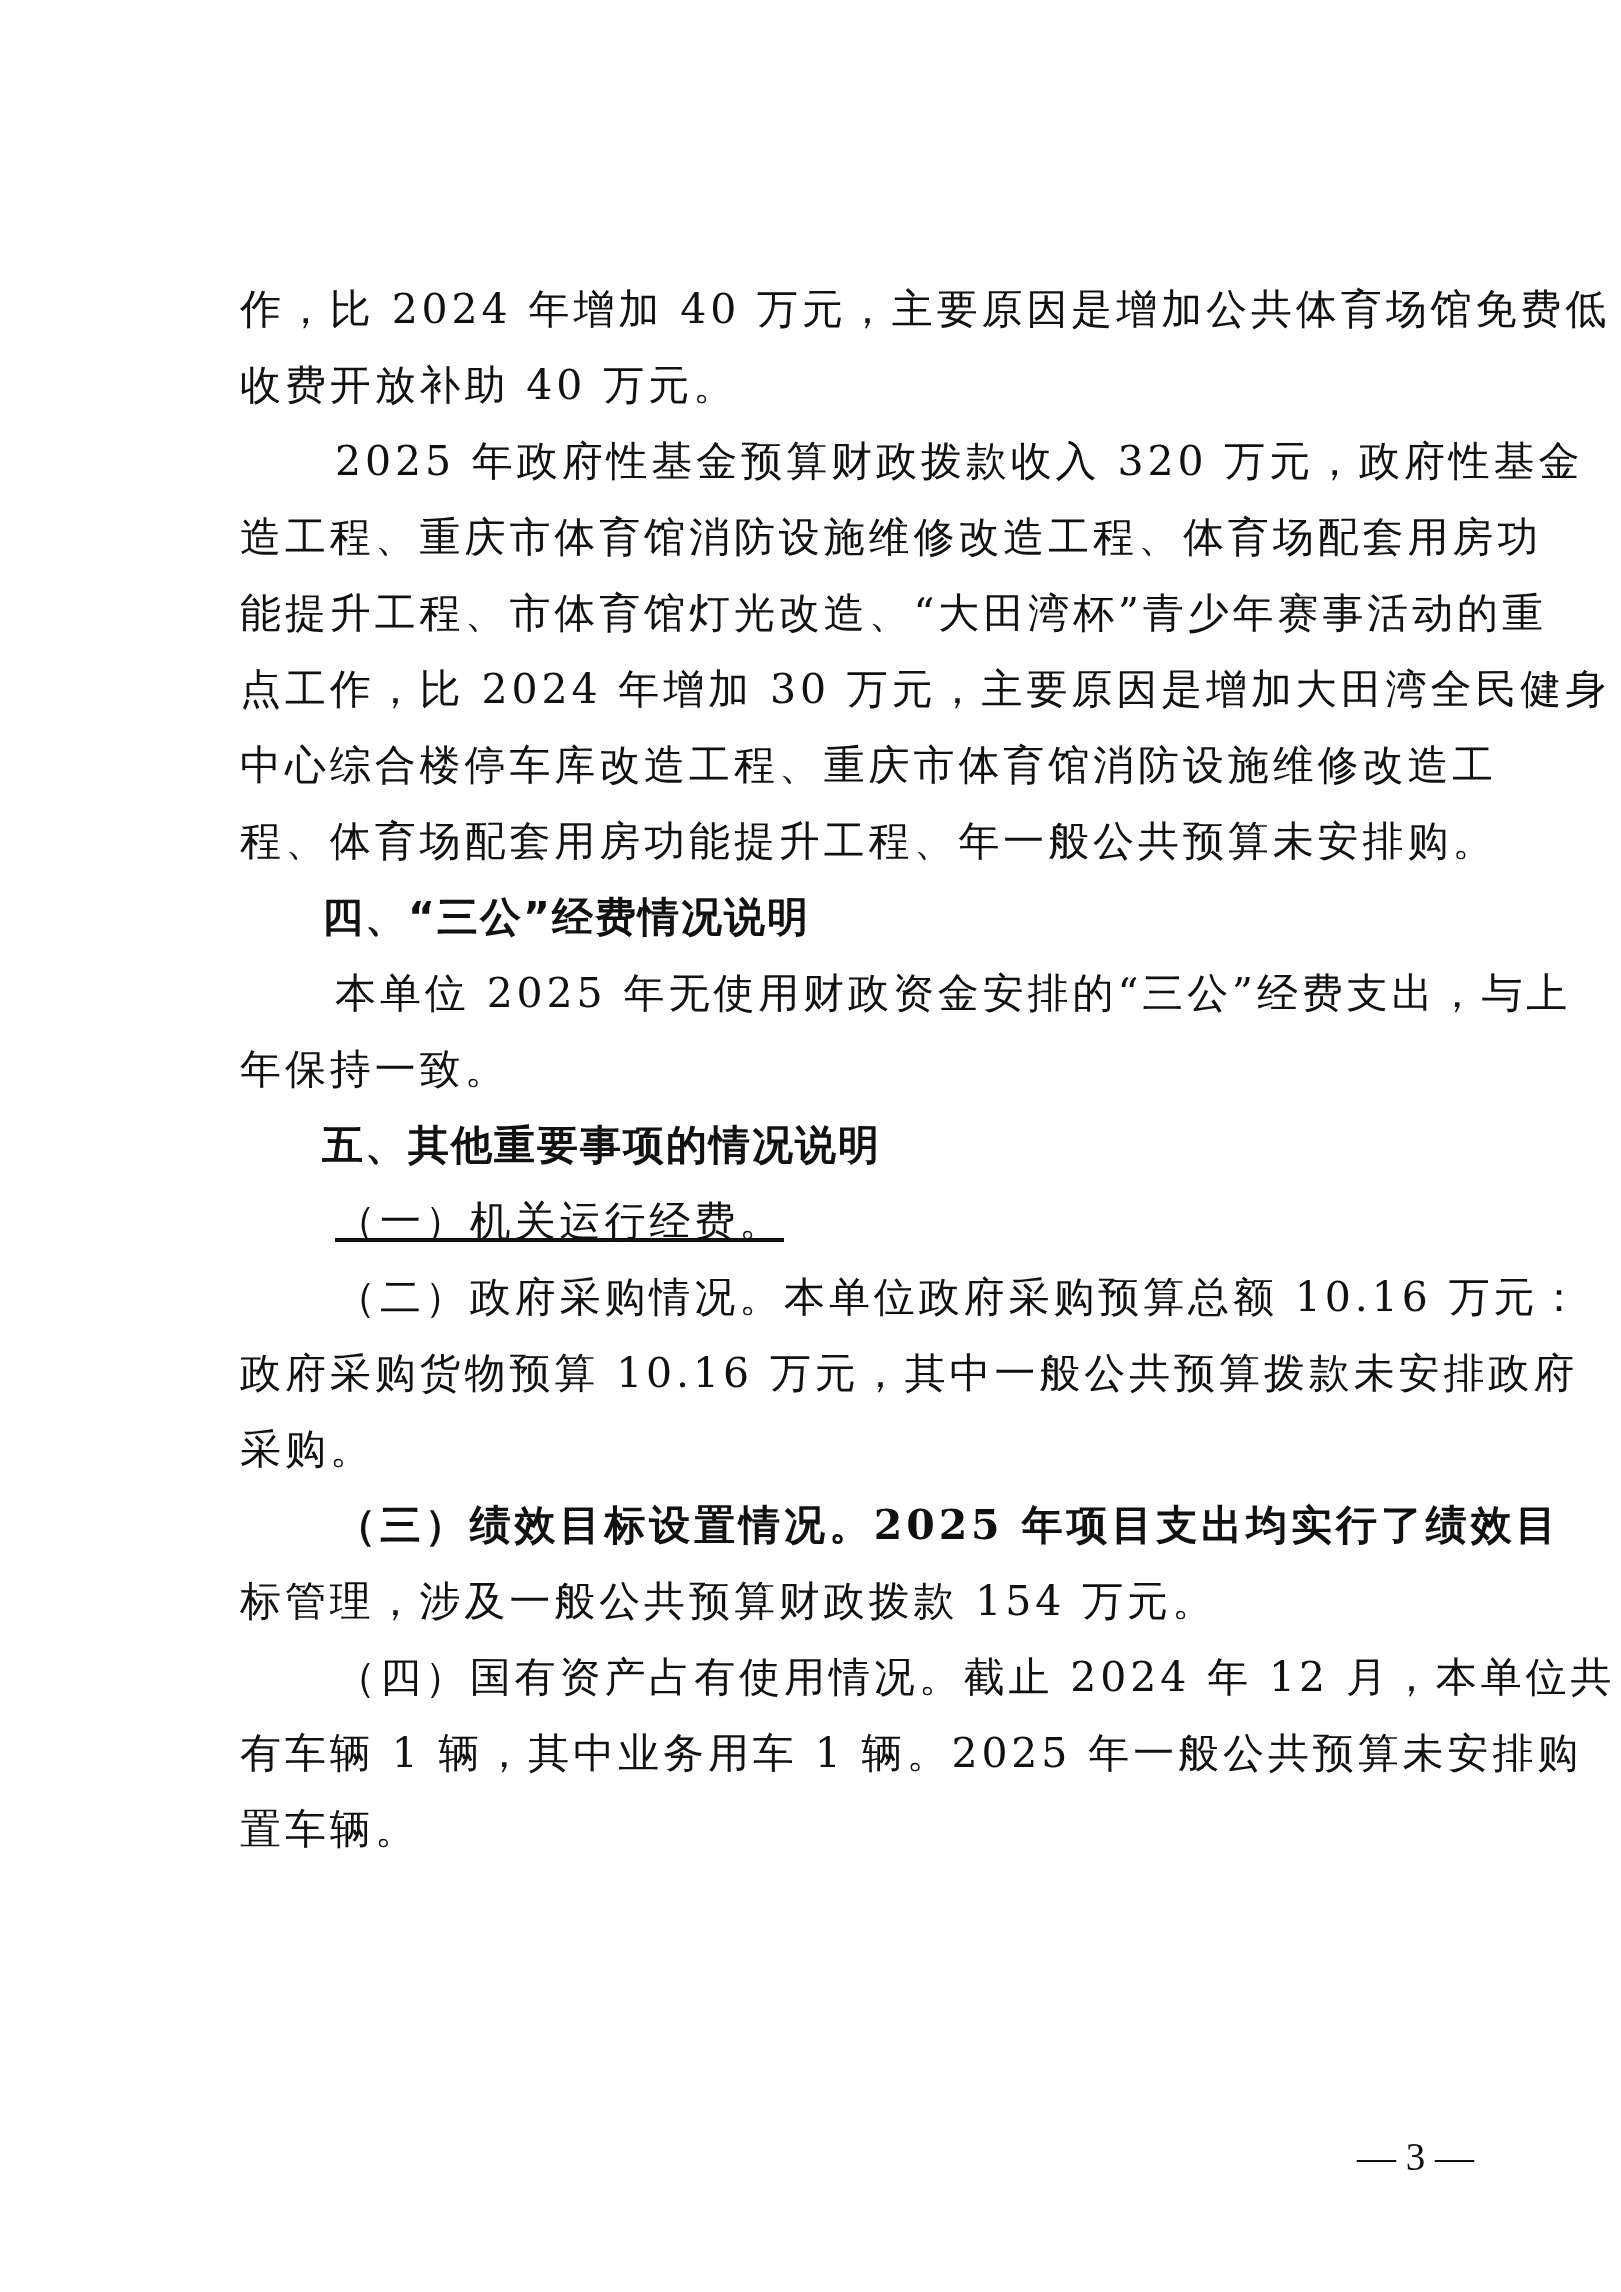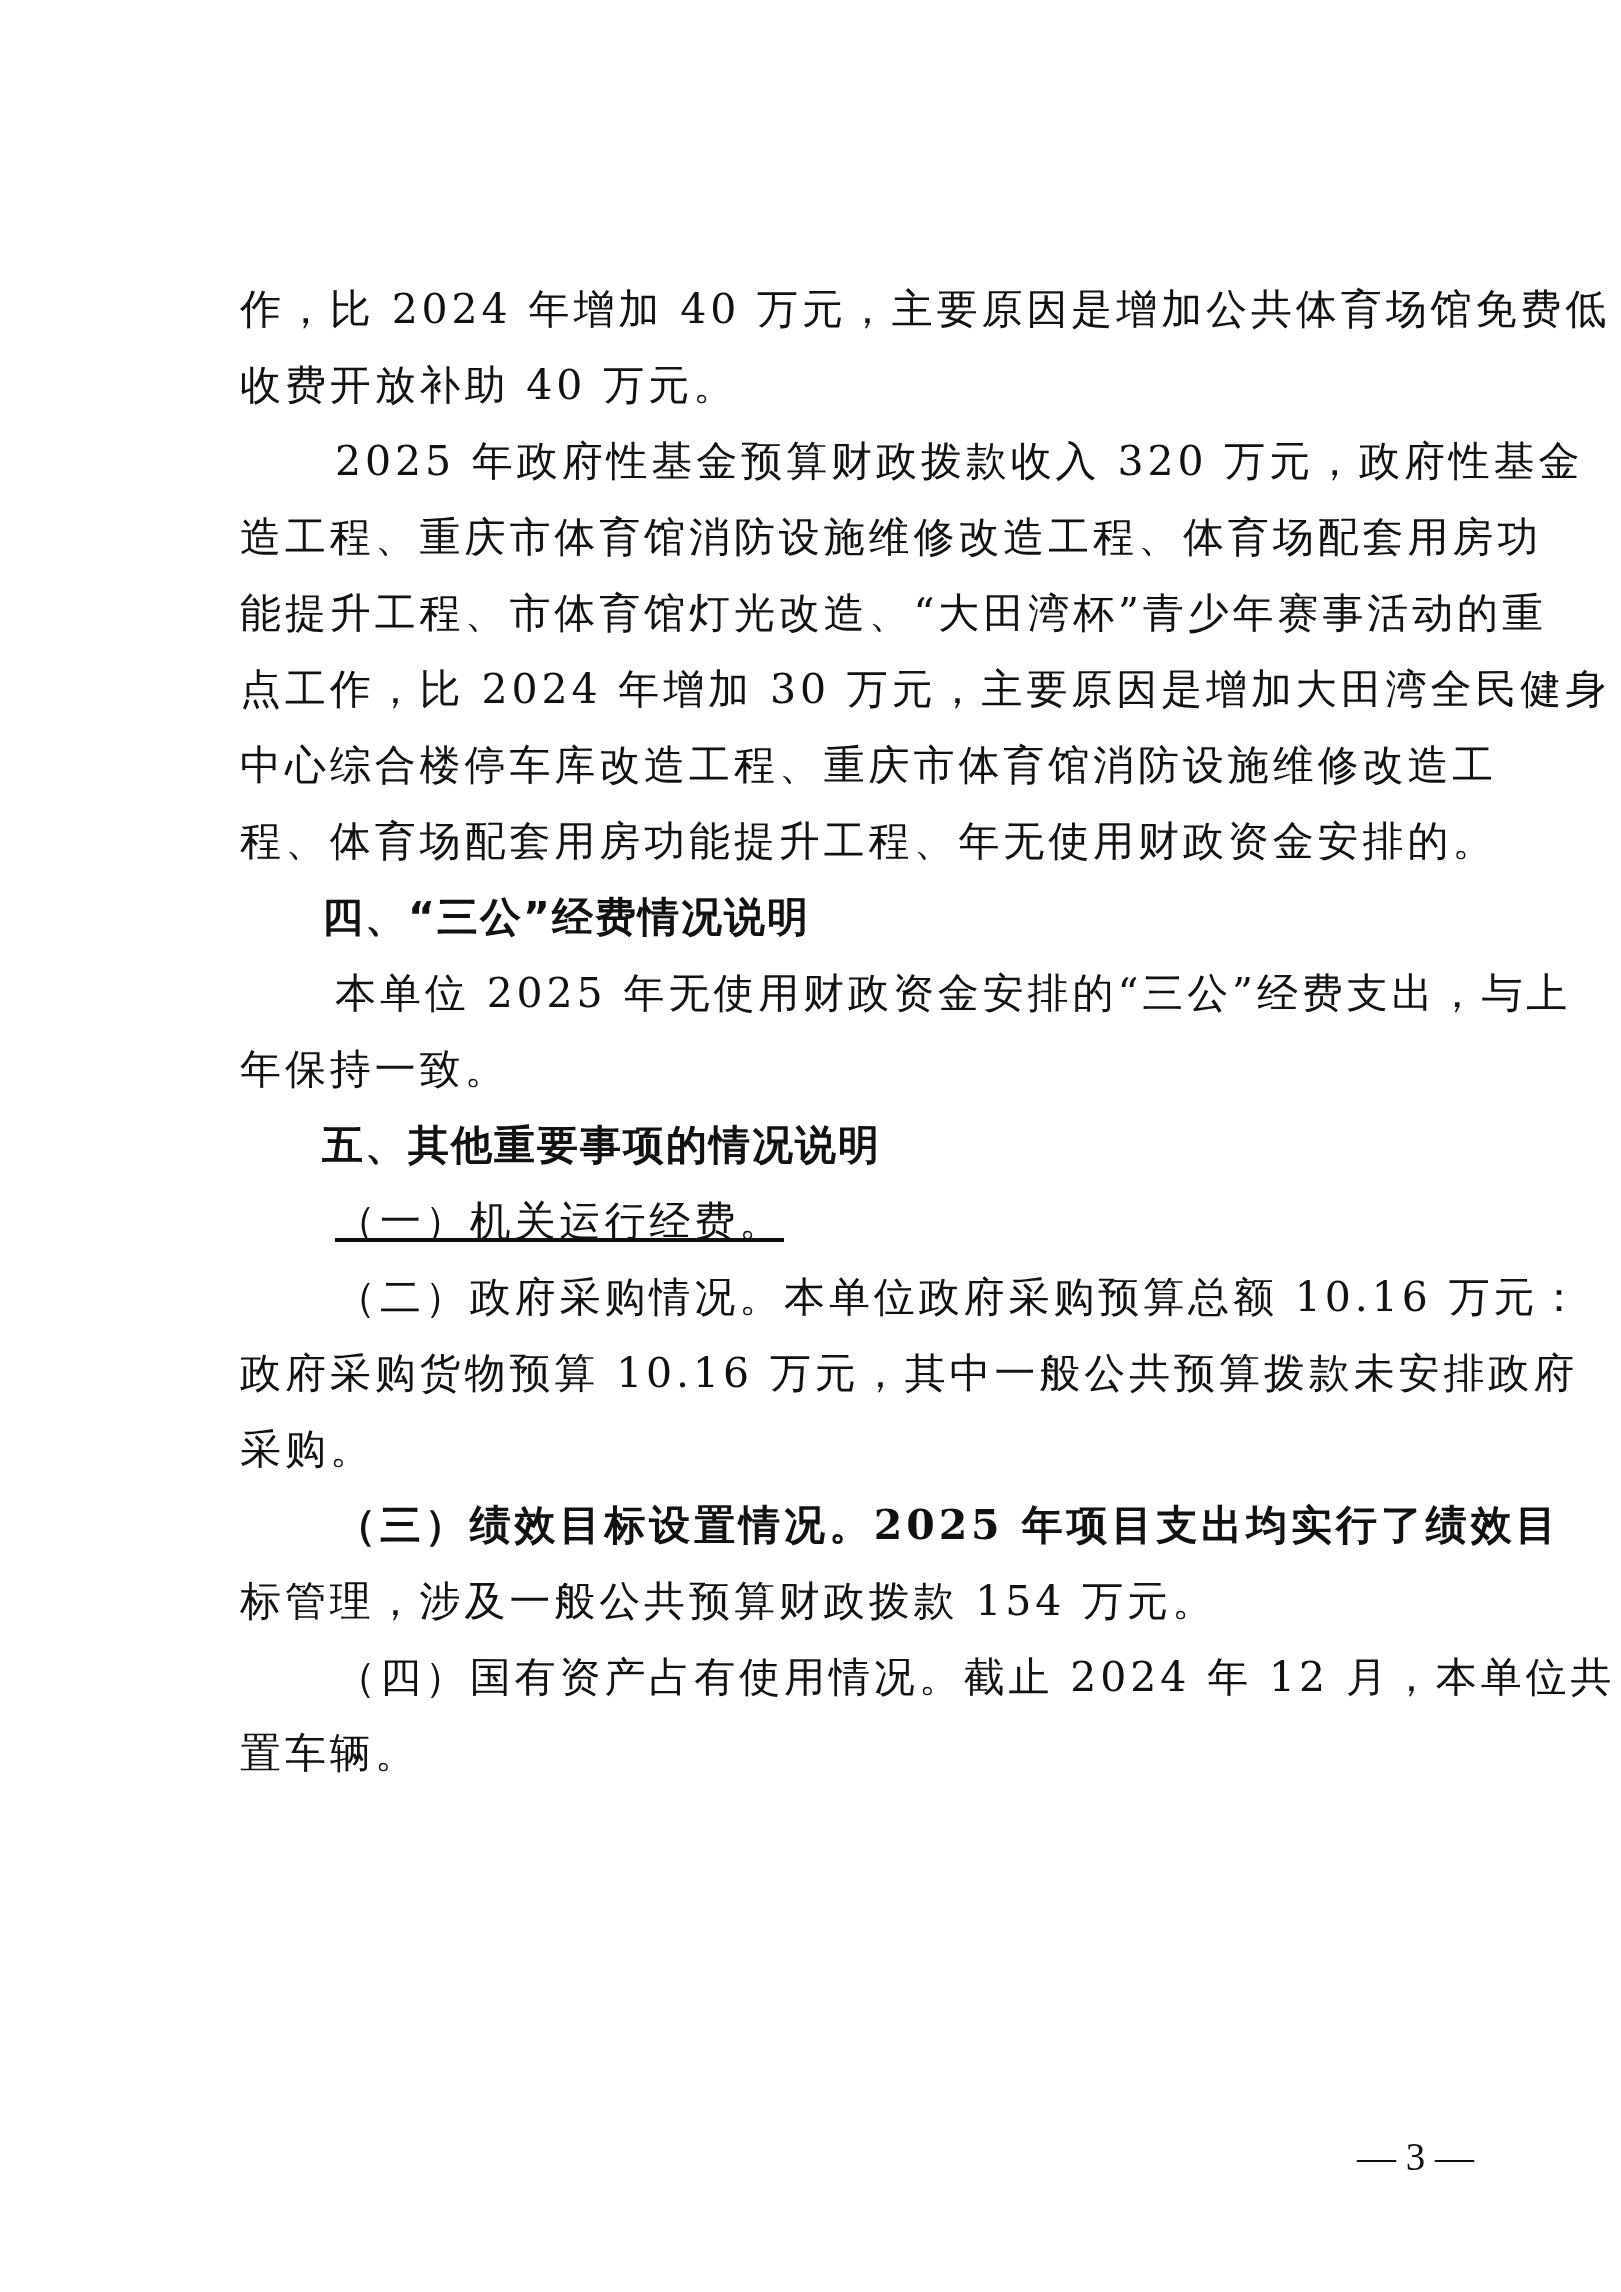--- a/index.html
+++ b/index.html
@@ -39,21 +39,21 @@
       <span class="line">作，比 2024 年增加 40 万元，主要原因是增加公共体育场馆免费低</span>
       <span class="line last">收费开放补助 40 万元。</span>
     </p>
 
     <p class="para noindent">
       <span class="line" style="padding-left:95px;">2025 年政府性基金预算财政拨款收入 320 万元，政府性基金</span>
       <span class="line">造工程、重庆市体育馆消防设施维修改造工程、体育场配套用房功</span>
       <span class="line">能提升工程、市体育馆灯光改造、“大田湾杯”青少年赛事活动的重</span>
       <span class="line">点工作，比 2024 年增加 30 万元，主要原因是增加大田湾全民健身</span>
       <span class="line">中心综合楼停车库改造工程、重庆市体育馆消防设施维修改造工</span>
-      <span class="line last">程、体育场配套用房功能提升工程、年无使用财政资金安排的。</span>
+      <span class="line last">程、体育场配套用房功能提升工程、年一般公共预算未安排购。</span>
     </p>
 
     <p class="heading">四、“三公”经费情况说明</p>
 
     <p class="para noindent">
       <span class="line" style="padding-left:95px;">本单位 2025 年无使用财政资金安排的“三公”经费支出，与上</span>
       <span class="line last">年保持一致。</span>
     </p>
 
     <p class="heading">五、其他重要事项的情况说明</p>
@@ -69,20 +69,21 @@
       <span class="line last">采购。</span>
     </p>
 
     <p class="para noindent">
       <span class="line" style="padding-left:95px;font-weight:bold;">（三）绩效目标设置情况。2025 年项目支出均实行了绩效目</span>
       <span class="line last">标管理，涉及一般公共预算财政拨款 154 万元。</span>
     </p>
 
     <p class="para noindent">
       <span class="line" style="padding-left:95px;">（四）国有资产占有使用情况。截止 2024 年 12 月，本单位共</span>
+      <span class="line">有车辆 1 辆，其中业务用车 1 辆。2025 年一般公共预算未安排购</span>
       <span class="line last">置车辆。</span>
     </p>
 
   </div>
 
   <div class="page-number">— 3 —</div>
 </div>
 
 
 </body></html>

